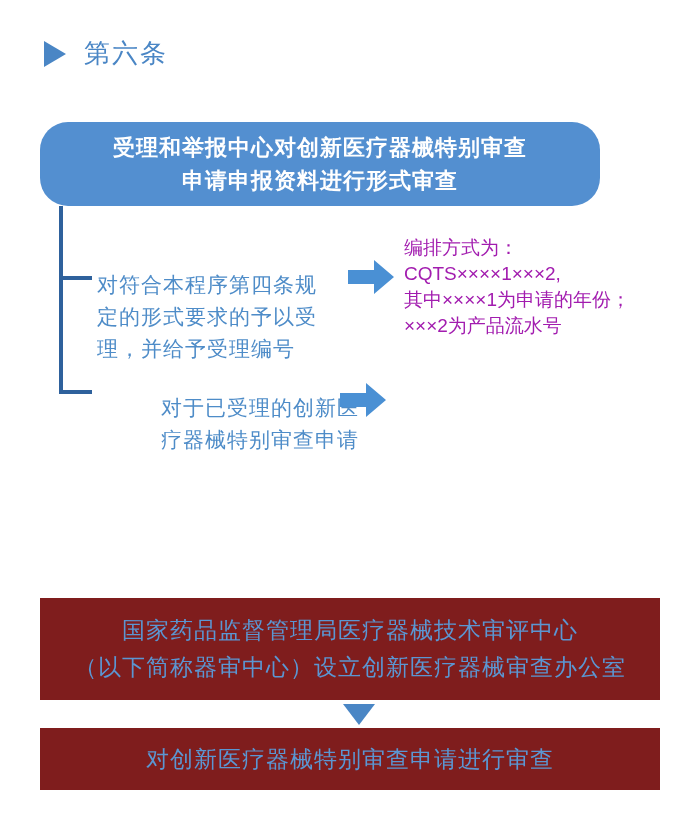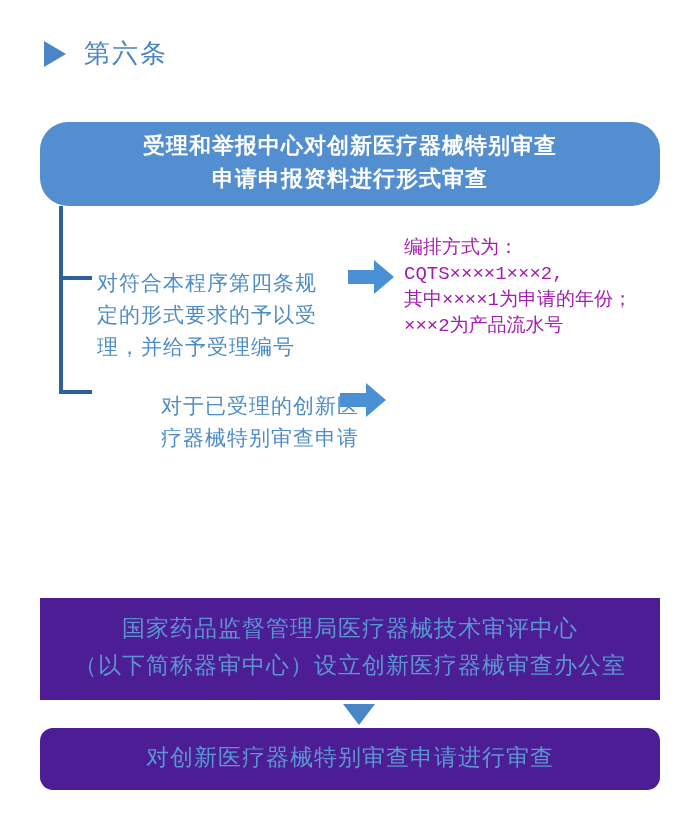--- a/index.html
+++ b/index.html
@@ -2,21 +2,21 @@
 <html><head>
 <meta charset="utf-8">
 <style>
   html, body { margin:0; padding:0; background:#ffffff; }
   .canvas {
     position: relative;
     width: 700px;
     height: 837px;
     background: #ffffff;
     overflow: hidden;
-    font-family: Liberation Mono, monospace;
+    font-family: Liberation Sans, sans-serif;
   }
 
   
   .section-heading {
     position: absolute;
     left: 44px;
     display: flex;
     align-items: center;
     gap: 18px;
   }
@@ -29,21 +29,21 @@
   .heading-text {
     font-size: 26px;
     color: #4a86c5;
     letter-spacing: 2px;
   }
 
   
   .main-box {
     position: absolute;
     left: 40px; top: 122px;
-    width: 620px; height: 84px;
+    width: 560px; height: 84px;
     background: #538fd0;
     border-radius: 28px;
     display: flex;
     align-items: center;
     justify-content: center;
   }
   .main-box-text {
     color: #ffffff;
     font-size: 22px;
     line-height: 33px;
@@ -107,27 +107,27 @@
     width: 295px;
     font-size: 21px;
     line-height: 28px;
   }
 
   
   .light-box {
     position: absolute;
     left: 40px;
     width: 620px;
-    background: #4c1d95;
+    background: #7f1d1d;
     display: flex;
     align-items: center;
     justify-content: center;
   }
   .light-box.lb1 { top: 598px; height: 102px; }
-  .light-box.lb2 { top: 728px; height: 62px; border-radius: 13px; }
+  .light-box.lb2 { top: 728px; height: 62px; }
   .light-box-text {
     color: #5b96d2;
     font-size: 23px;
     line-height: 37px;
     text-align: center;
     white-space: pre-line;
     letter-spacing: 1px;
   }
 
   

